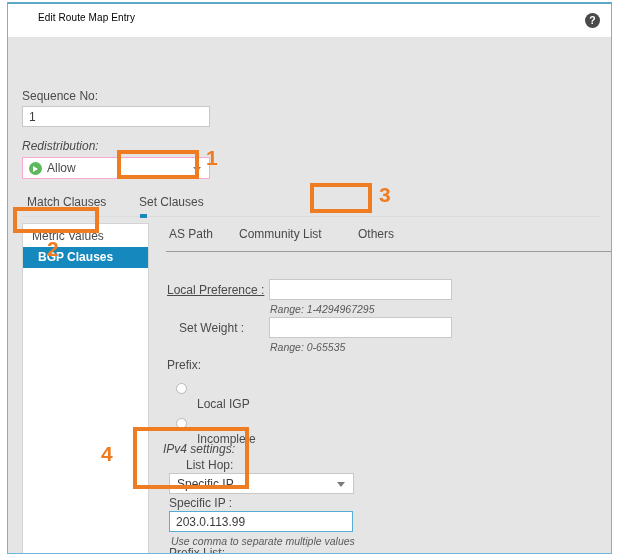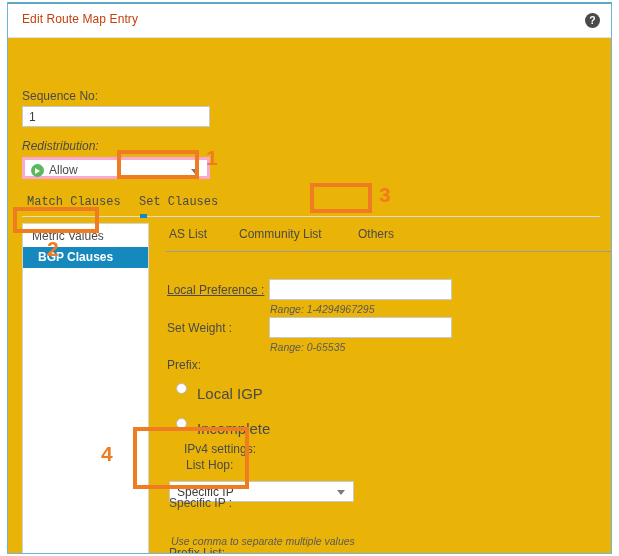--- a/index.html
+++ b/index.html
@@ -33,24 +33,24 @@
 
   
   #titlebar {
     position: relative;
     height: 33px;
     border-bottom: 1px solid #e2e2e2;
     background: #ffffff;
   }
   #dialog-title {
     position: absolute;
-    left: 14px;
+    left: 30px;
     top: 8px;
-    font-size: 12px;
-    color: #c2410c;
+    font-size: 10px;
+    color: #000000;
     letter-spacing: .1px;
   }
   #help-icon {
     position: absolute;
     right: 11px;
     top: 9px;
     width: 15px;
     height: 15px;
     border-radius: 50%;
     background: #4a4a4a;
@@ -59,21 +59,21 @@
     font-weight: bold;
     line-height: 15px;
     text-align: center;
     cursor: pointer;
   }
 
   
   #dlg-body {
     position: relative;
     height: 517px;
-    background: #eab308;
+    background: #e5e5e5;
   }
 
   .fld-label {
     position: absolute;
     font-size: 12px;
     color: #4a4a4a;
   }
 
   .txtbox {
     position: absolute;
@@ -91,21 +91,21 @@
   #lbl-seq { left: 14px; top: 51px; }
   #seq-input { left: 14px; top: 68px; width: 188px; height: 21px; }
 
   
   #lbl-redis { left: 14px; top: 101px; font-style: italic; }
   #redis-select {
     position: absolute;
     left: 14px; top: 119px;
     width: 188px; height: 22px;
     box-sizing: border-box;
-    border: 3px solid #f9a8d4;
+    border: 1px solid #f9a8d4;
     background: #ffffff;
     cursor: pointer;
   }
   #redis-allow-icon {
     position: absolute;
     left: 6px; top: 4px;
     width: 13px; height: 13px;
     border-radius: 50%;
     background: #5cb85c;
   }
@@ -138,21 +138,20 @@
     left: 14px; top: 152px;
     width: 578px; height: 28px;
   }
   .mtab {
     position: absolute;
     top: 0;
     font-size: 12px;
     color: #4a4a4a;
     cursor: pointer;
     white-space: nowrap;
-    font-family: Liberation Mono, monospace;
   }
   #mtab-match { left: 5px; top: 5px; }
   #mtab-set   { left: 117px; top: 5px; }
   #mtab-underline {
     position: absolute;
     left: 0; top: 26px;
     width: 578px;
     height: 1px;
     background: #dcdcdc;
   }
@@ -223,21 +222,21 @@
     left: 17px; top: 28px;
     width: 464px;
     height: 1px;
     background: #9a9a9a;
   }
 
   
   #lbl-localpref { left: 18px; top: 60px; text-decoration: underline; }
   #in-localpref { left: 120px; top: 56px; width: 183px; height: 21px; }
   #hint-localpref { left: 121px; top: 80px; }
-  #lbl-setweight { left: 18px; top: 98px; }
+  #lbl-setweight { left: 30px; top: 98px; }
   #in-setweight { left: 120px; top: 94px; width: 183px; height: 21px; }
   #hint-setweight { left: 121px; top: 118px; }
 
   .hint {
     position: absolute;
     font-size: 10.5px;
     font-style: italic;
     color: #5a5a5a;
     text-align: right;
   }
@@ -253,35 +252,35 @@
     position: absolute;
     left: 0; top: 2px;
     width: 11px; height: 11px;
     border-radius: 50%;
     border: 1px solid #b9b9b9;
     background: #fdfdfd;
     box-sizing: border-box;
   }
   .radio-label {
     position: absolute;
-    left: 21px; top: 4px;
-    font-size: 15px;
+    left: 21px; top: 16px;
+    font-size: 12px;
     color: #4a4a4a;
     white-space: nowrap;
   }
   #radio-localigp { top: 158px; }
   #radio-incomplete { top: 193px; }
 
-  #lbl-ipv4 { left: 35px; top: 219px; }
+  #lbl-ipv4 { left: 14px; top: 219px; font-style: italic; }
   #lbl-nexthop { left: 37px; top: 235px; }
 
   
   #nexthop-select {
     position: absolute;
-    left: 20px; top: 258px;
+    left: 20px; top: 250px;
     width: 185px; height: 21px;
     box-sizing: border-box;
     border: 1px solid #c8c8c8;
     background: #ffffff;
     cursor: pointer;
     text-align: center;
   }
   #nexthop-value {
     position: absolute;
     left: 7px; top: 3px;
@@ -366,21 +365,21 @@
 
     <div id="content">
 
       <div id="sidebar">
         <div class="side-item first">Metric Values</div>
         <div class="side-item selected">BGP Clauses</div>
       </div>
 
       <div id="rpanel">
 
-        <div class="stab" id="stab-aspath">AS List</div>
+        <div class="stab" id="stab-aspath">AS Path</div>
         <div class="stab" id="stab-community">Community List</div>
         <div class="stab" id="stab-others">Others</div>
         <div id="stab-underline"></div>
 
         <div class="fld-label" id="lbl-localpref">Local Preference :</div>
         <input class="txtbox" id="in-localpref" type="text" value="" style="">
         <div class="hint" id="hint-localpref">Range: 1-4294967295</div>
 
         <div class="fld-label" id="lbl-setweight">Set Weight :</div>
         <input class="txtbox" id="in-setweight" type="text" value="" style="">
@@ -398,20 +397,21 @@
 
         <div class="fld-label" id="lbl-ipv4">IPv4 settings:</div>
         <div class="fld-label" id="lbl-nexthop">List Hop:</div>
 
         <div id="nexthop-select">
           <span id="nexthop-value">Specific IP</span>
           <span id="nexthop-caret"></span>
         </div>
 
         <div class="fld-label" id="lbl-specificip">Specific IP :</div>
+        <input class="txtbox" id="in-specificip" type="text" value="203.0.113.99" style="">
         <div class="hint" id="hint-specificip">Use comma to separate multiple values</div>
 
         <div class="fld-label" id="lbl-prefixlist">Prefix List:</div>
 
       </div>
     </div>
   </div>
 </div>
 
 <div class="anno-box" id="anno-box-1"></div>

